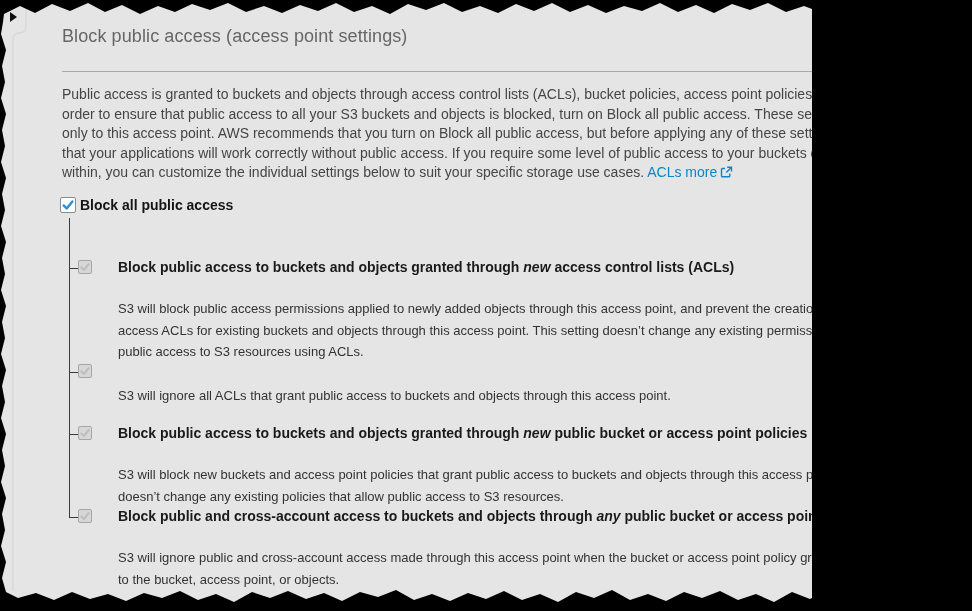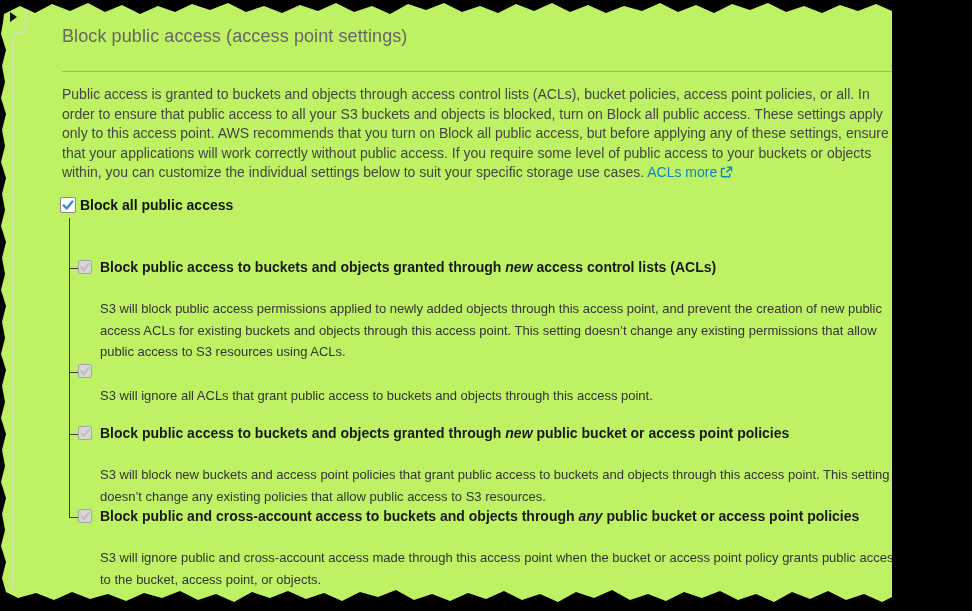--- a/index.html
+++ b/index.html
@@ -1,19 +1,19 @@
 <!DOCTYPE html>
 <html><head>
 <meta charset="utf-8">
 <style>
   * { box-sizing: border-box; margin: 0; padding: 0; }
   html,body { background:#000; }
   body { font-family:"Liberation Sans", sans-serif; }
   .canvas {
-    position:relative; width:892px; height:611px; background:#bef264; overflow:hidden;
+    position:relative; width:812px; height:611px; background:#e5e5e5; overflow:hidden;
   }
   
   .divider-svg { position:absolute; left:0; top:0; width:40px; height:611px; }
   .expand-arrow {
     position:absolute; left:10px; top:12px; width:0; height:0; cursor:pointer;
     border-top:5px solid transparent; border-bottom:5px solid transparent;
     border-left:7px solid #111;
   }
   
   .page-title {
@@ -37,21 +37,21 @@
   }
   .main-label { margin-left:4px; font-size:14px; font-weight:700; color:#141414; }
   .note {
     position:absolute; left:80px; top:220px; width:820px;
     font-size:13.3px; color:#3f3f3f;
   }
   
   .tree-vline { position:absolute; left:69px; top:218px; width:1px; height:299px; background:#3a3a3a; }
   .tree-branch { position:absolute; left:69px; width:9px; height:1px; background:#3a3a3a; }
   
-  .sub-row { position:absolute; left:78px; display:flex; align-items:flex-start; }
+  .sub-row { position:absolute; left:78px; display:flex; align-items:flex-start;gap:18px; }
   .cb-disabled {
     width:14px; height:14px; background:#d7d7d7; border:1px solid #a5a5a5; border-radius:2px;
     display:flex; align-items:center; justify-content:center; margin-top:1px; flex:0 0 auto;
   }
   .sub-text { margin-left:8px; width:800px; }
   .sub-title { font-size:14px; font-weight:700; color:#1a1a1a; line-height:17px; }
   .sub-title .em-word { font-style:italic; }
   .sub-desc { margin-top:22px; font-size:13px; line-height:21.5px; color:#333; }
   
   .scroll-track {

